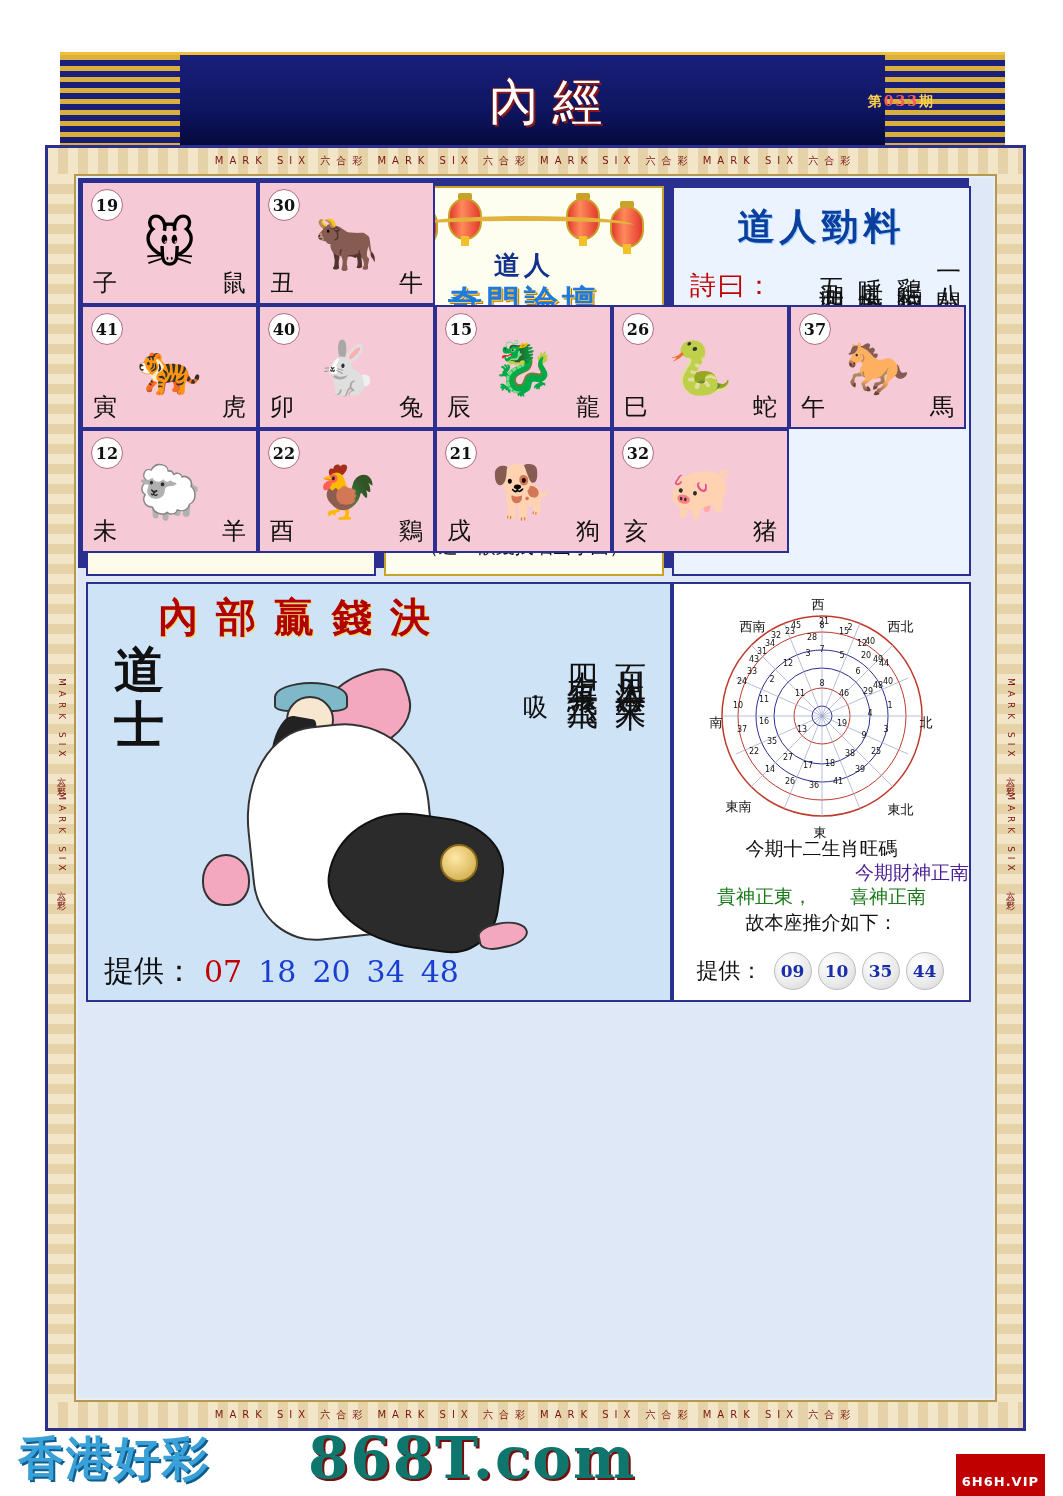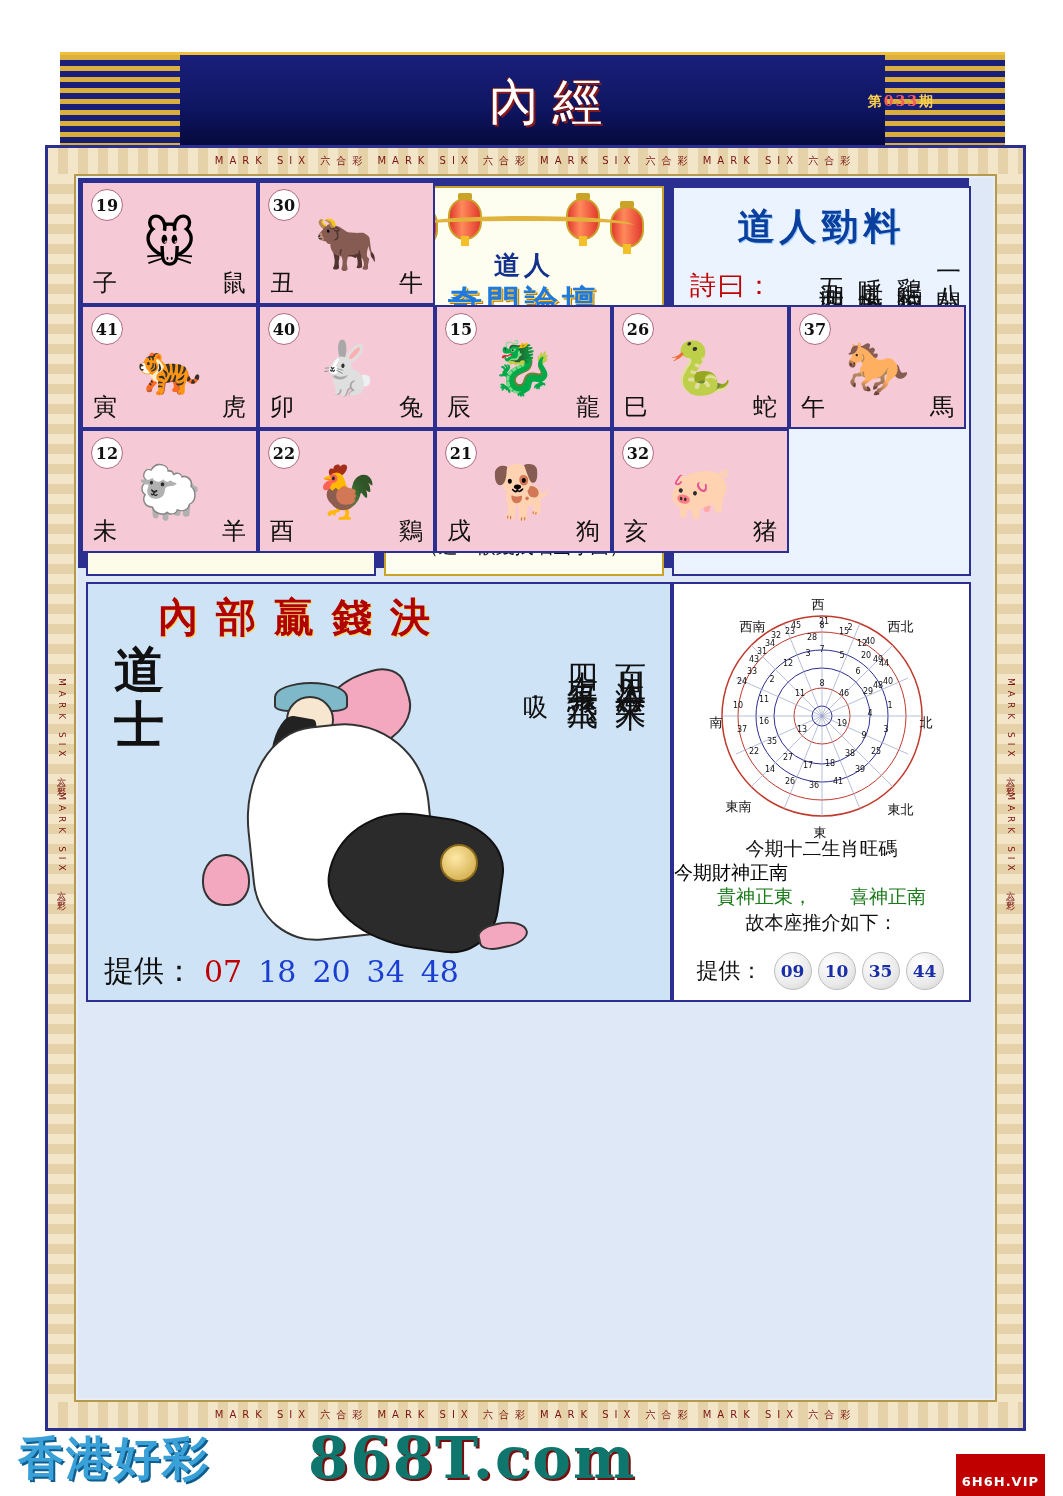--- a/index.html
+++ b/index.html
@@ -174,22 +174,22 @@
     border:2px solid #333;border-radius:40% 60% 50% 40%;transform:rotate(-12deg);}
 
   
   #box5{left:594px;top:404px;width:299px;height:420px;background:#ffffff;}
   .compass{position:absolute;left:50%;top:12px;transform:translateX(-50%);}
   .dirs{position:absolute;left:0;top:0;width:100%;height:250px;}
   .dirs span{position:absolute;font-family:"DejaVu Serif","Liberation Serif",serif;
     font-size:13px;color:#111;}
   .b5-l1{position:absolute;left:0;right:0;top:252px;text-align:center;
     font-family:"DejaVu Serif","Liberation Serif",serif;font-size:19px;color:#111;}
-  .b5-l2{position:absolute;left:0;right:0;top:276px;text-align:left;
-    font-family:"DejaVu Serif","Liberation Serif",serif;font-size:19px;color:#000000;}
+  .b5-l2{position:absolute;left:0;right:0;top:276px;text-align:right;
+    font-family:"DejaVu Serif","Liberation Serif",serif;font-size:19px;color:#4c1d95;}
   .b5-l3{position:absolute;left:0;right:0;top:300px;text-align:center;
     font-family:"DejaVu Serif","Liberation Serif",serif;font-size:19px;color:#1a7a1a;}
   .b5-l4{position:absolute;left:0;right:0;top:326px;text-align:center;
     font-family:"DejaVu Serif","Liberation Serif",serif;font-size:19px;color:#111;}
   .b5-prov{position:absolute;left:0;right:0;bottom:10px;display:flex;align-items:center;justify-content:center;}
   .b5-prov .lbl{font-family:"DejaVu Serif","Liberation Serif",serif;font-size:22px;color:#111;margin-right:8px;}
   .mini-ball{
     width:36px;height:36px;border-radius:50%;margin:0 3px;
     background:radial-gradient(circle at 35% 30%,#ffffff,#eaeaea 60%,#d2d2d2);
     border:1px solid #bdbdbd;display:flex;align-items:center;justify-content:center;

